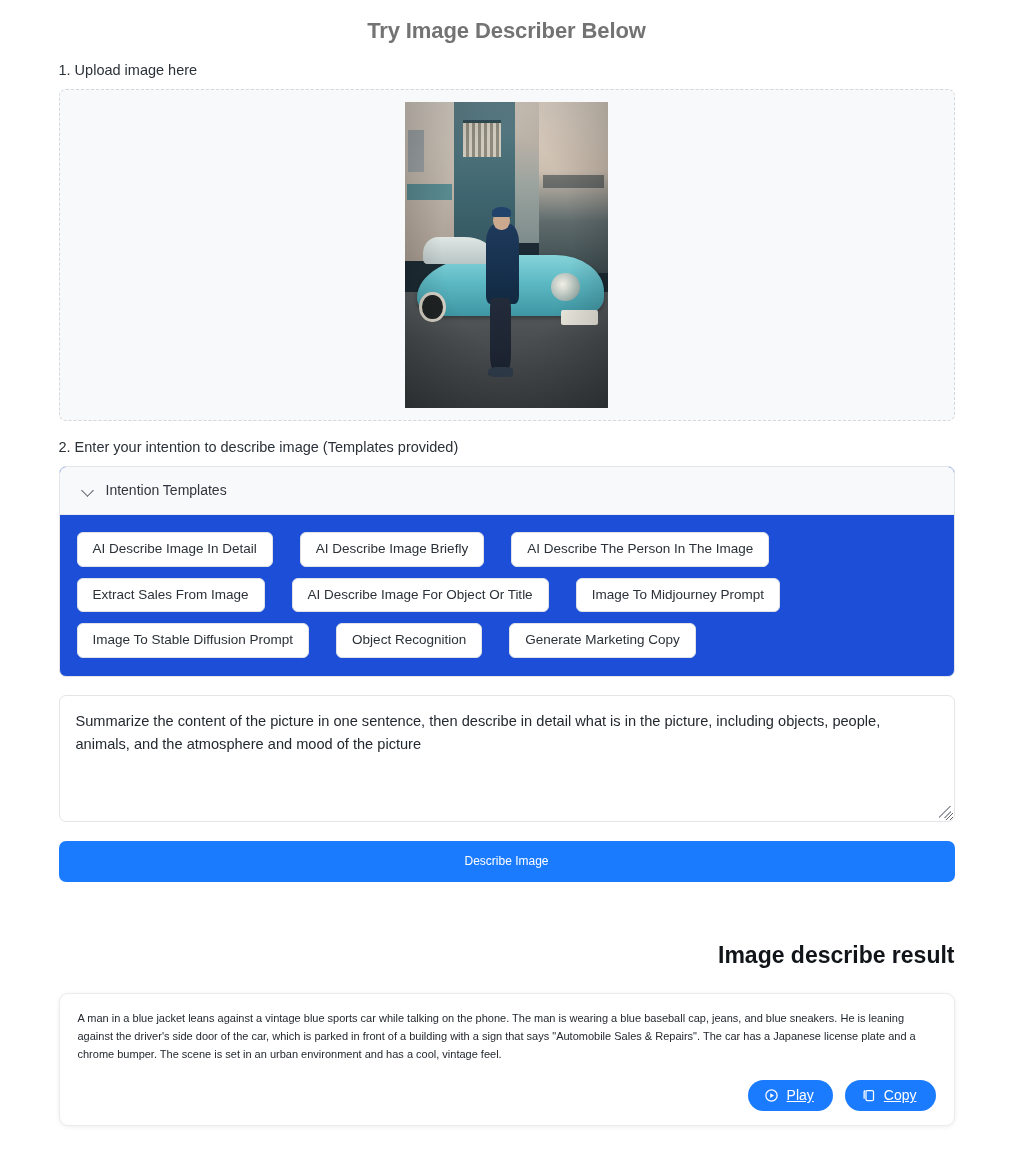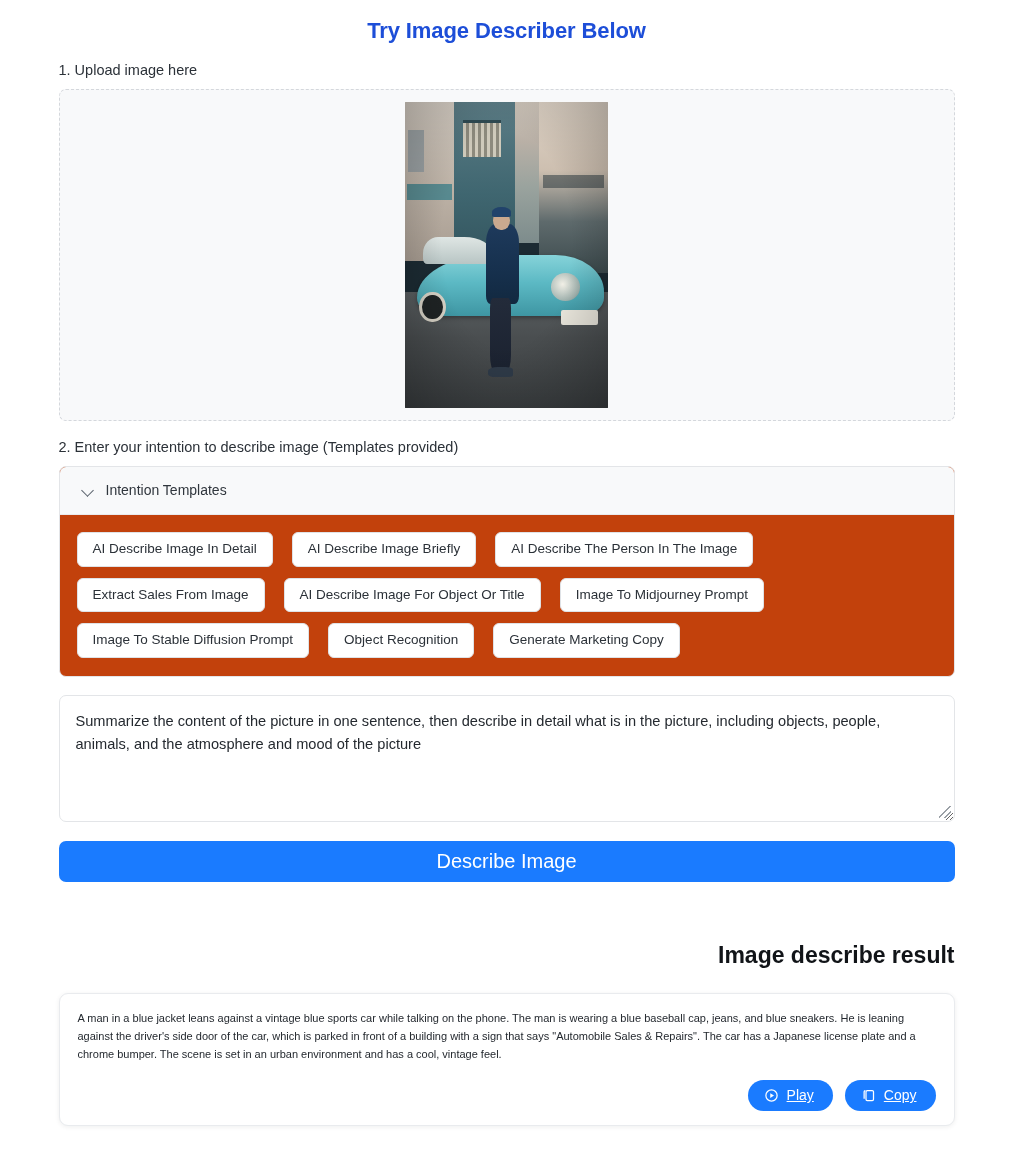--- a/index.html
+++ b/index.html
@@ -21,21 +21,21 @@
     width: 896px;
     margin: 0 auto;
     padding-top: 12px;
   }
 
   
   .main-title {
     font-size: 22px;
     font-weight: bold;
     text-align: center;
-    color: #1d4ed8;
+    color: #737373;
     margin: 0;
     padding: 6px 0 0 0;
     letter-spacing: -0.1px;
   }
 
   
   .step-label {
     font-size: 14.5px;
     color: #2b3138;
     margin: 17px 0 9px 0;
@@ -151,21 +151,21 @@
   }
   .ph-vignette {
     position: absolute; inset: 0;
     background: radial-gradient(ellipse at 50% 45%, rgba(0,0,0,0) 45%, rgba(0,0,0,.28) 100%);
   }
 
   
   .templates-card {
     border: 1px solid #e3e5e8;
     border-radius: 7px;
-    background: #c2410c;
+    background: #1d4ed8;
     overflow: hidden;
   }
   .templates-header {
     display: flex;
     align-items: center;
     gap: 11px;
     height: 48px;
     padding: 0 22px;
     background: #f8f9fa;
     border-bottom: 1px solid #e9ebee;
@@ -186,21 +186,21 @@
     transform: rotate(45deg);
   }
   .templates-header-label {
     font-size: 14px;
     color: #30363d;
   }
   .templates-body {
     padding: 17px 17px 18px 17px;
     display: flex;
     flex-wrap: wrap;
-    gap: 11px 19px;
+    gap: 11px 27px;
     align-content: flex-start;
   }
   .template-chip {
     border: 1px solid #dfe2e6;
     border-radius: 6px;
     background: #ffffff;
     padding: 9px 15px;
     font-size: 13.5px;
     color: #2b3138;
     cursor: pointer;
@@ -239,21 +239,21 @@
   
   .describe-button {
     display: block;
     width: 100%;
     margin-top: 19px;
     height: 41px;
     border: none;
     border-radius: 7px;
     background: #1a7bff;
     color: #ffffff;
-    font-size: 20px;
+    font-size: 12px;
     font-family: "Liberation Sans", sans-serif;
     cursor: pointer;
     line-height: 41px;
     padding: 0;
     text-align: center;
   }
 
   
   .result-title {
     font-size: 23px;

